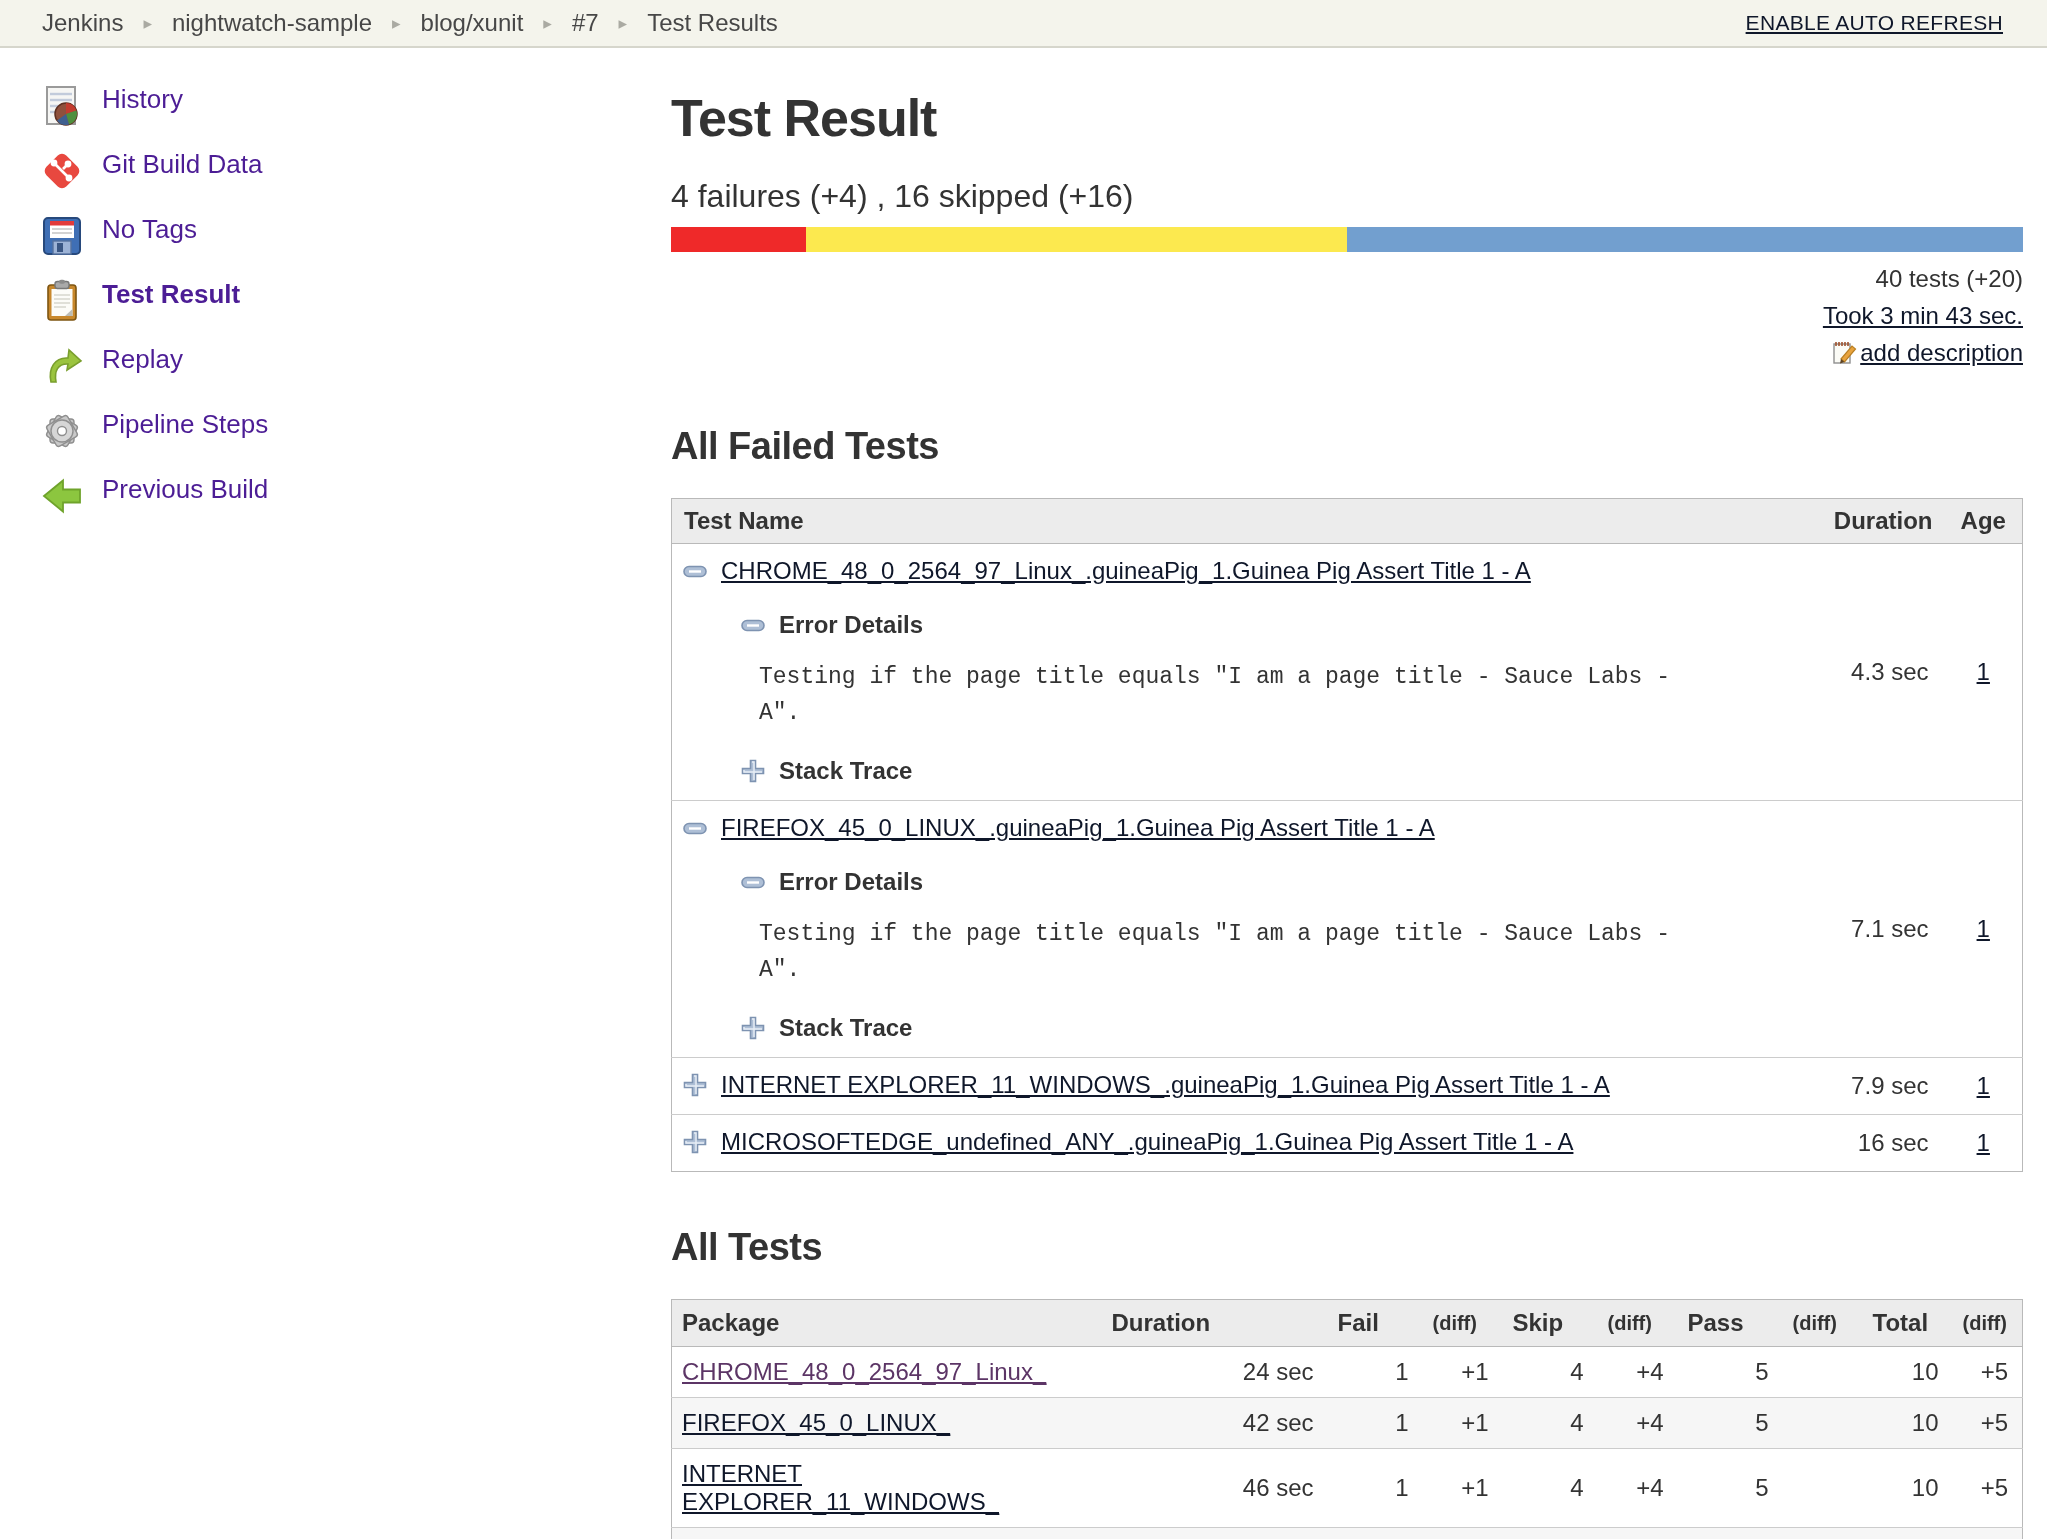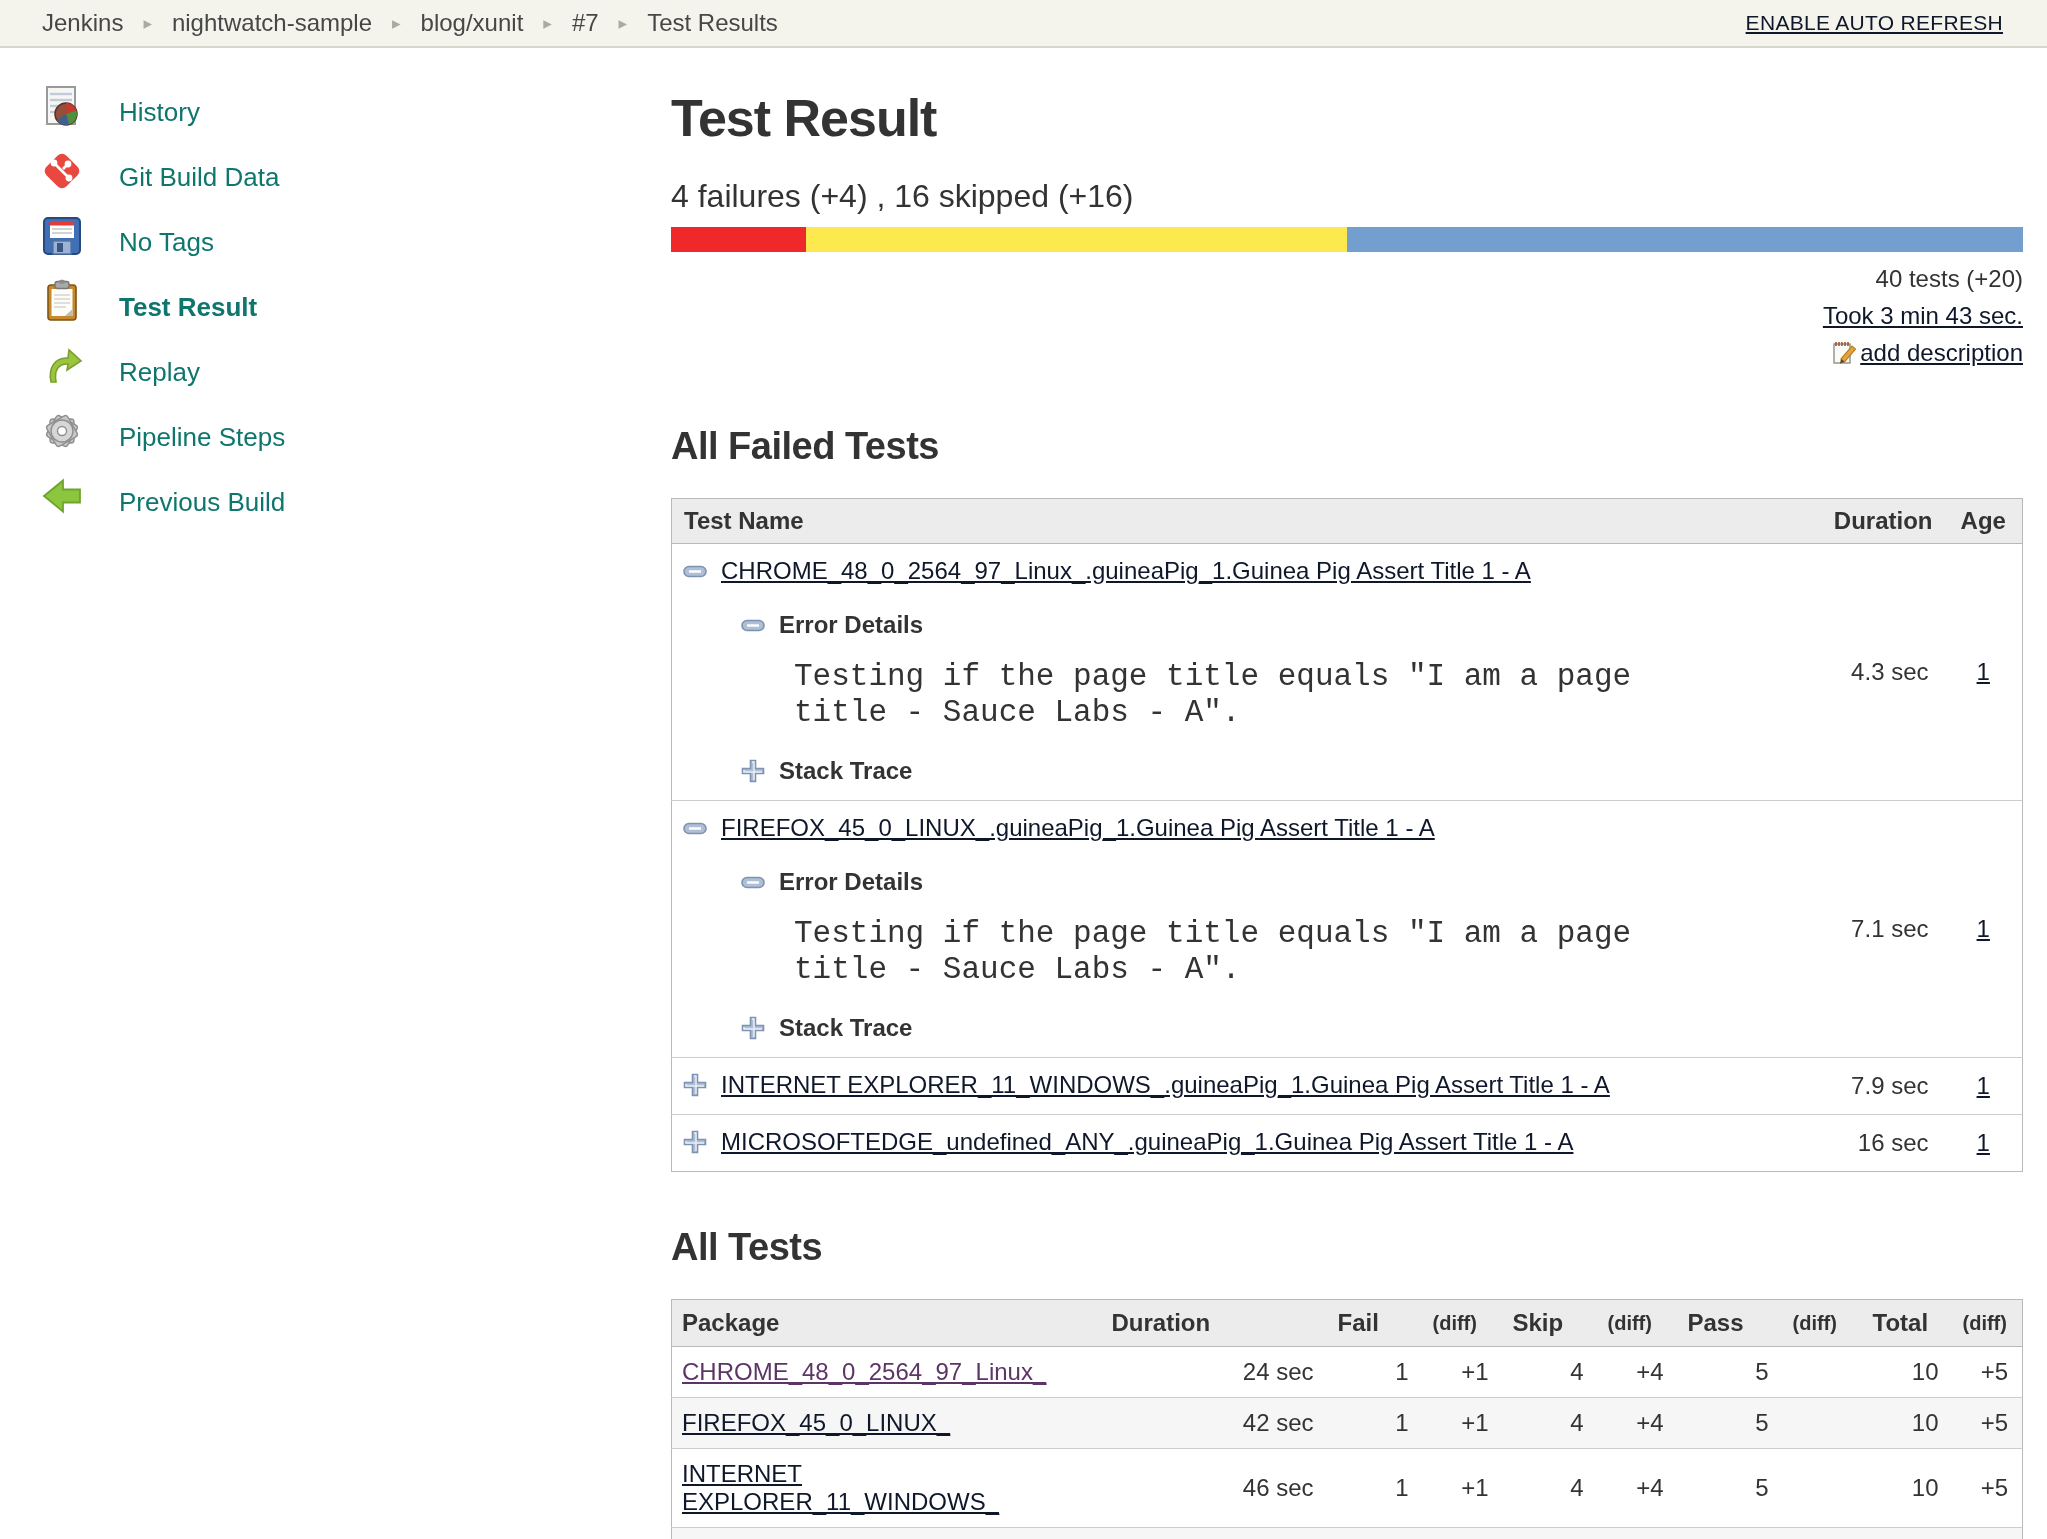--- a/index.html
+++ b/index.html
@@ -13,22 +13,22 @@
             display:flex; align-items:center; justify-content:space-between;
             padding:0 44px 0 40px; }
   .crumbs { display:flex; align-items:center; font-size:24px; color:#474747; }
   .crumb { padding:0 2px; cursor:pointer; }
   .crumb-sep { color:#aaaaa2; font-size:17px; margin:0 18px; }
   .auto-refresh { font-size:21px; letter-spacing:.3px; }
 
   
   .layout { display:flex; }
   .sidebar { width:671px; flex-shrink:0; padding:36px 0 0 40px; }
-  .side-item { display:flex; align-items:flex-end; gap:35px; margin-bottom:21px;
-               font-size:26px; color:#0f766e; cursor:pointer; }
+  .side-item { display:flex; align-items:flex-start; gap:18px; margin-bottom:21px;
+               font-size:26px; color:#4c1d95; cursor:pointer; }
   .side-item .icon { width:44px; height:44px; display:flex; align-items:center; justify-content:center; flex-shrink:0; }
   .side-item.active .side-label { font-weight:bold; }
   .main { flex:1; padding-right:25px; }
 
   
   h1.page-title { font-size:52px; font-weight:bold; color:#333; margin:40px 0 30px; letter-spacing:-1px; }
   .failures-line { font-size:32px; margin:0 0 12px; }
   .result-bar { display:flex; width:100%; height:25px; }
   .result-bar > div { height:100%; }
   .summary-right { text-align:right; font-size:24px; margin-top:8px; line-height:37px; }
@@ -45,22 +45,22 @@
   table.failed th.col-duration { width:140px; text-align:right; }
   table.failed th.col-age { width:78px; text-align:center; }
   table.failed td { border-top:1px solid #cccccc; vertical-align:middle; }
   table.failed tr:first-child td { border-top:none; }
   table.failed td.name-cell { padding:13px 10px 15px; }
   table.failed td.dur-cell { text-align:right; padding-right:16px; white-space:nowrap; }
   table.failed td.age-cell { text-align:center; }
   .test-line { display:flex; align-items:center; gap:13px; }
   .detail-line { display:flex; align-items:center; gap:13px; margin:26px 0 0 58px;
                  font-weight:bold; cursor:pointer; }
-  .error-pre { font-family:"Liberation Mono", monospace; font-size:31px; line-height:36px;
-               margin:20px 0 0 112px; width:940px; white-space:pre-wrap; }
+  .error-pre { font-family:"Liberation Mono", monospace; font-size:23px; line-height:36px;
+               margin:20px 0 0 77px; width:940px; white-space:pre-wrap; }
   .icon-toggle { display:inline-flex; width:26px; height:26px; flex-shrink:0; cursor:pointer; }
 
   
   table.alltests { width:100%; table-layout:fixed; border-collapse:collapse;
                    border:1px solid #b9b9b9; font-size:24px; }
   table.alltests th { background:#ececec; font-weight:bold; text-align:left;
                       padding:9px 10px; border-bottom:1px solid #b9b9b9; }
   table.alltests th.small, table.alltests td.small { font-size:20px; }
   table.alltests td { padding:11px 10px; border-top:1px solid #cccccc; vertical-align:middle; }
   table.alltests tr.stripe td { background:#f6f6f6; }

